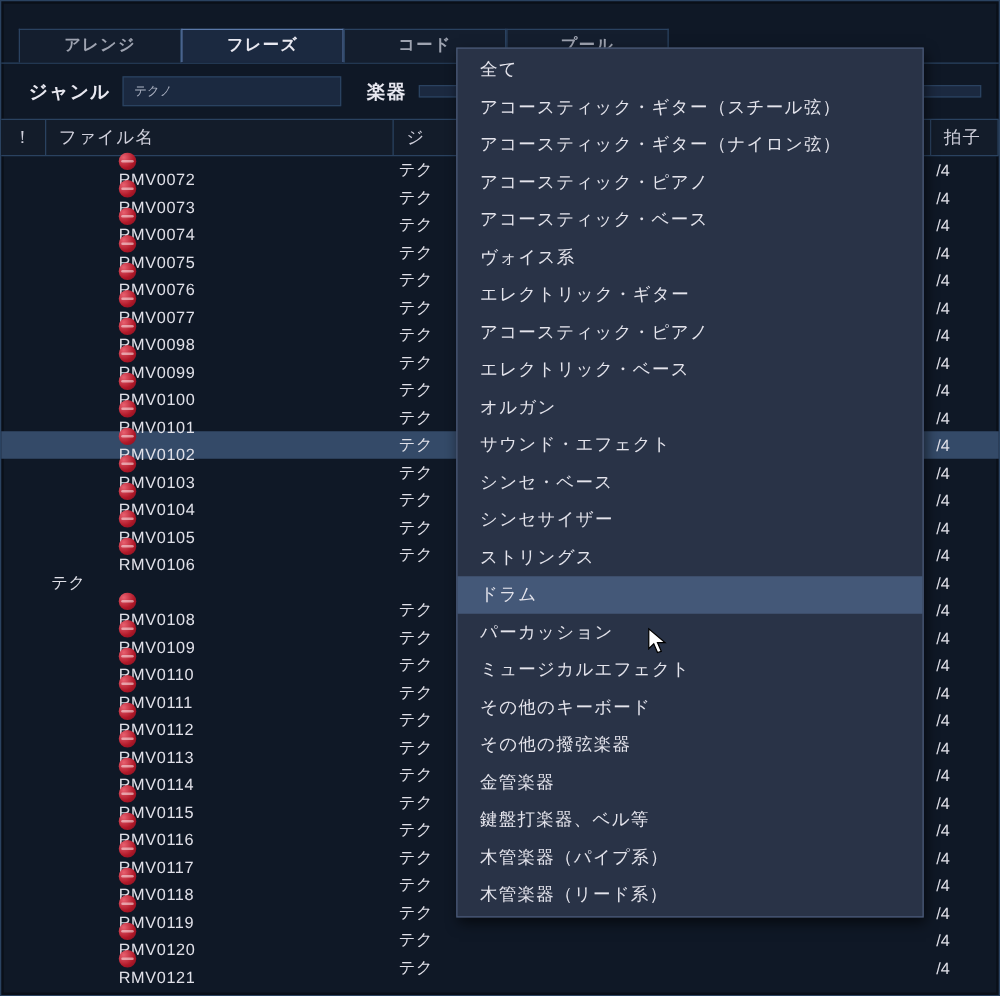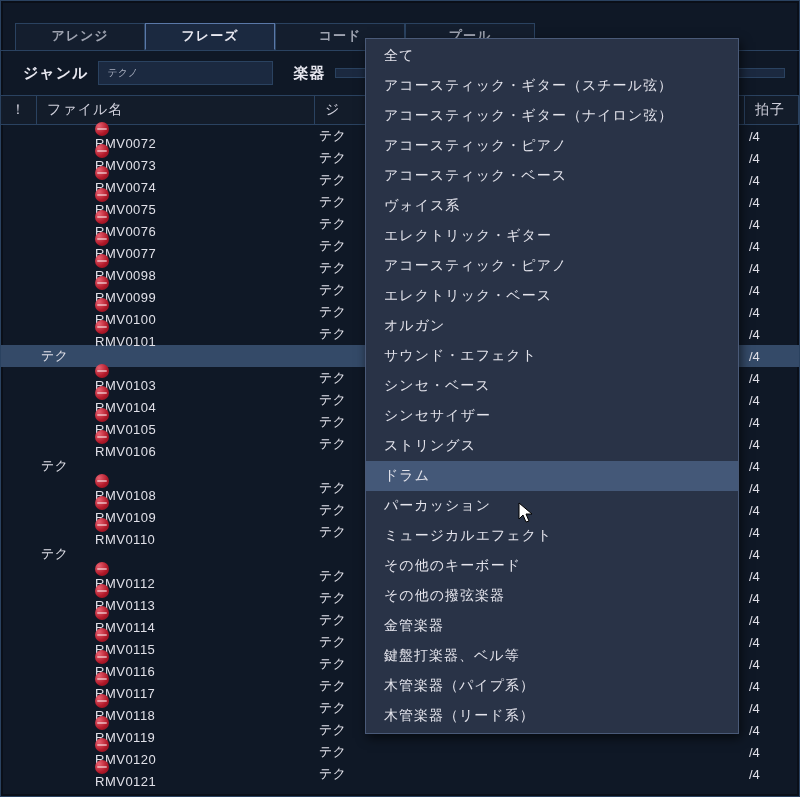--- a/index.html
+++ b/index.html
@@ -281,20 +281,24 @@
         <div class="cell cell-bang"></div>
         <div class="cell cell-file">
           <span class="file-icon"></span>
           <span>RMV0101</span>
         </div>
         <div class="cell cell-genre">テク</div>
         <div class="cell cell-beat">/4</div>
       </div>
       <div class="row selected">
         <div class="cell cell-bang"></div>
+        <div class="cell cell-file">
+          <span class="file-icon"></span>
+          <span>RMV0102</span>
+        </div>
         <div class="cell cell-genre">テク</div>
         <div class="cell cell-beat">/4</div>
       </div>
       <div class="row">
         <div class="cell cell-bang"></div>
         <div class="cell cell-file">
           <span class="file-icon"></span>
           <span>RMV0103</span>
         </div>
         <div class="cell cell-genre">テク</div>
@@ -354,20 +358,24 @@
         <div class="cell cell-bang"></div>
         <div class="cell cell-file">
           <span class="file-icon"></span>
           <span>RMV0110</span>
         </div>
         <div class="cell cell-genre">テク</div>
         <div class="cell cell-beat">/4</div>
       </div>
       <div class="row">
         <div class="cell cell-bang"></div>
+        <div class="cell cell-file">
+          <span class="file-icon"></span>
+          <span>RMV0111</span>
+        </div>
         <div class="cell cell-genre">テク</div>
         <div class="cell cell-beat">/4</div>
       </div>
       <div class="row">
         <div class="cell cell-bang"></div>
         <div class="cell cell-file">
           <span class="file-icon"></span>
           <span>RMV0112</span>
         </div>
         <div class="cell cell-genre">テク</div>

